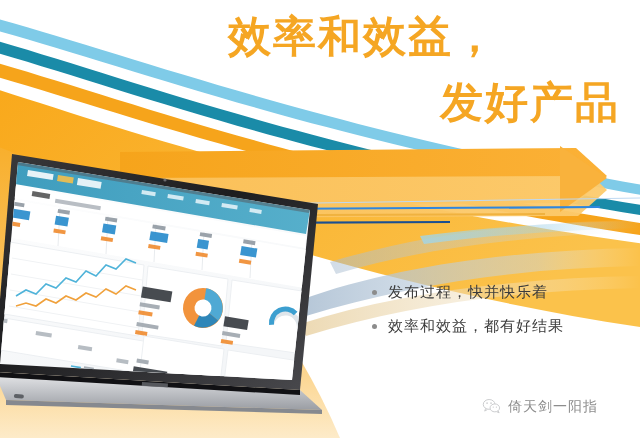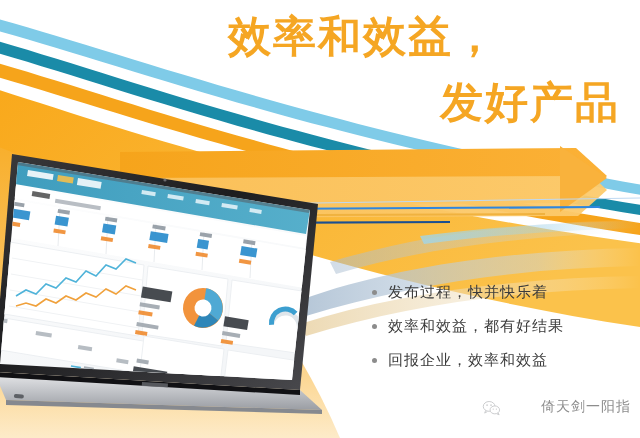--- a/index.html
+++ b/index.html
@@ -40,21 +40,21 @@
     letter-spacing:1px;
   }
   .bullet .dot{
     width:5px;height:5px;border-radius:50%;background:#8c8c8c;
     margin-right:11px;flex:0 0 auto;
   }
 
   
   .footer{
     position:absolute;left:482px;top:398px;z-index:40;
-    display:flex;align-items:flex-end;gap:33px;
+    display:flex;align-items:flex-start;
   }
   .footer .wxicon{width:19px;height:16px;margin-right:7px;flex:0 0 auto;}
   .footer .fname{
     font-size:14px;color:#8d8d8d;letter-spacing:1px;
     font-family:"DejaVu Sans","Liberation Sans",sans-serif;
   }
 
   
   .laptop{
     position:absolute;left:-8px;top:118px;width:420px;height:320px;z-index:30;
@@ -359,24 +359,20 @@
   </div>
 
   <div class="bullets">
     <div class="bullet">
       <span class="dot"></span>
       <span>发布过程，快并快乐着</span>
     </div>
     <div class="bullet">
       <span class="dot"></span>
       <span>效率和效益，都有好结果</span>
-    </div>
-    <div class="bullet">
-      <span class="dot"></span>
-      <span>回报企业，效率和效益</span>
     </div>
   </div>
 
   <div class="footer">
     <svg class="wxicon" viewBox="0 0 24 20">
       <ellipse cx="9" cy="8" rx="7.4" ry="6.2" fill="none" stroke="#c9cacc" stroke-width="1.2"></ellipse>
       <path d="M4.6,13.2 L3.4,16.4 L6.6,14.6" fill="none" stroke="#c9cacc" stroke-width="1.2"></path>
       <circle cx="6.4" cy="6.4" r="1" fill="#c9cacc"></circle>
       <circle cx="11.4" cy="6.4" r="1" fill="#c9cacc"></circle>
       <ellipse cx="16.2" cy="12.4" rx="6" ry="5" fill="#ffffff" stroke="#c9cacc" stroke-width="1.2"></ellipse>

